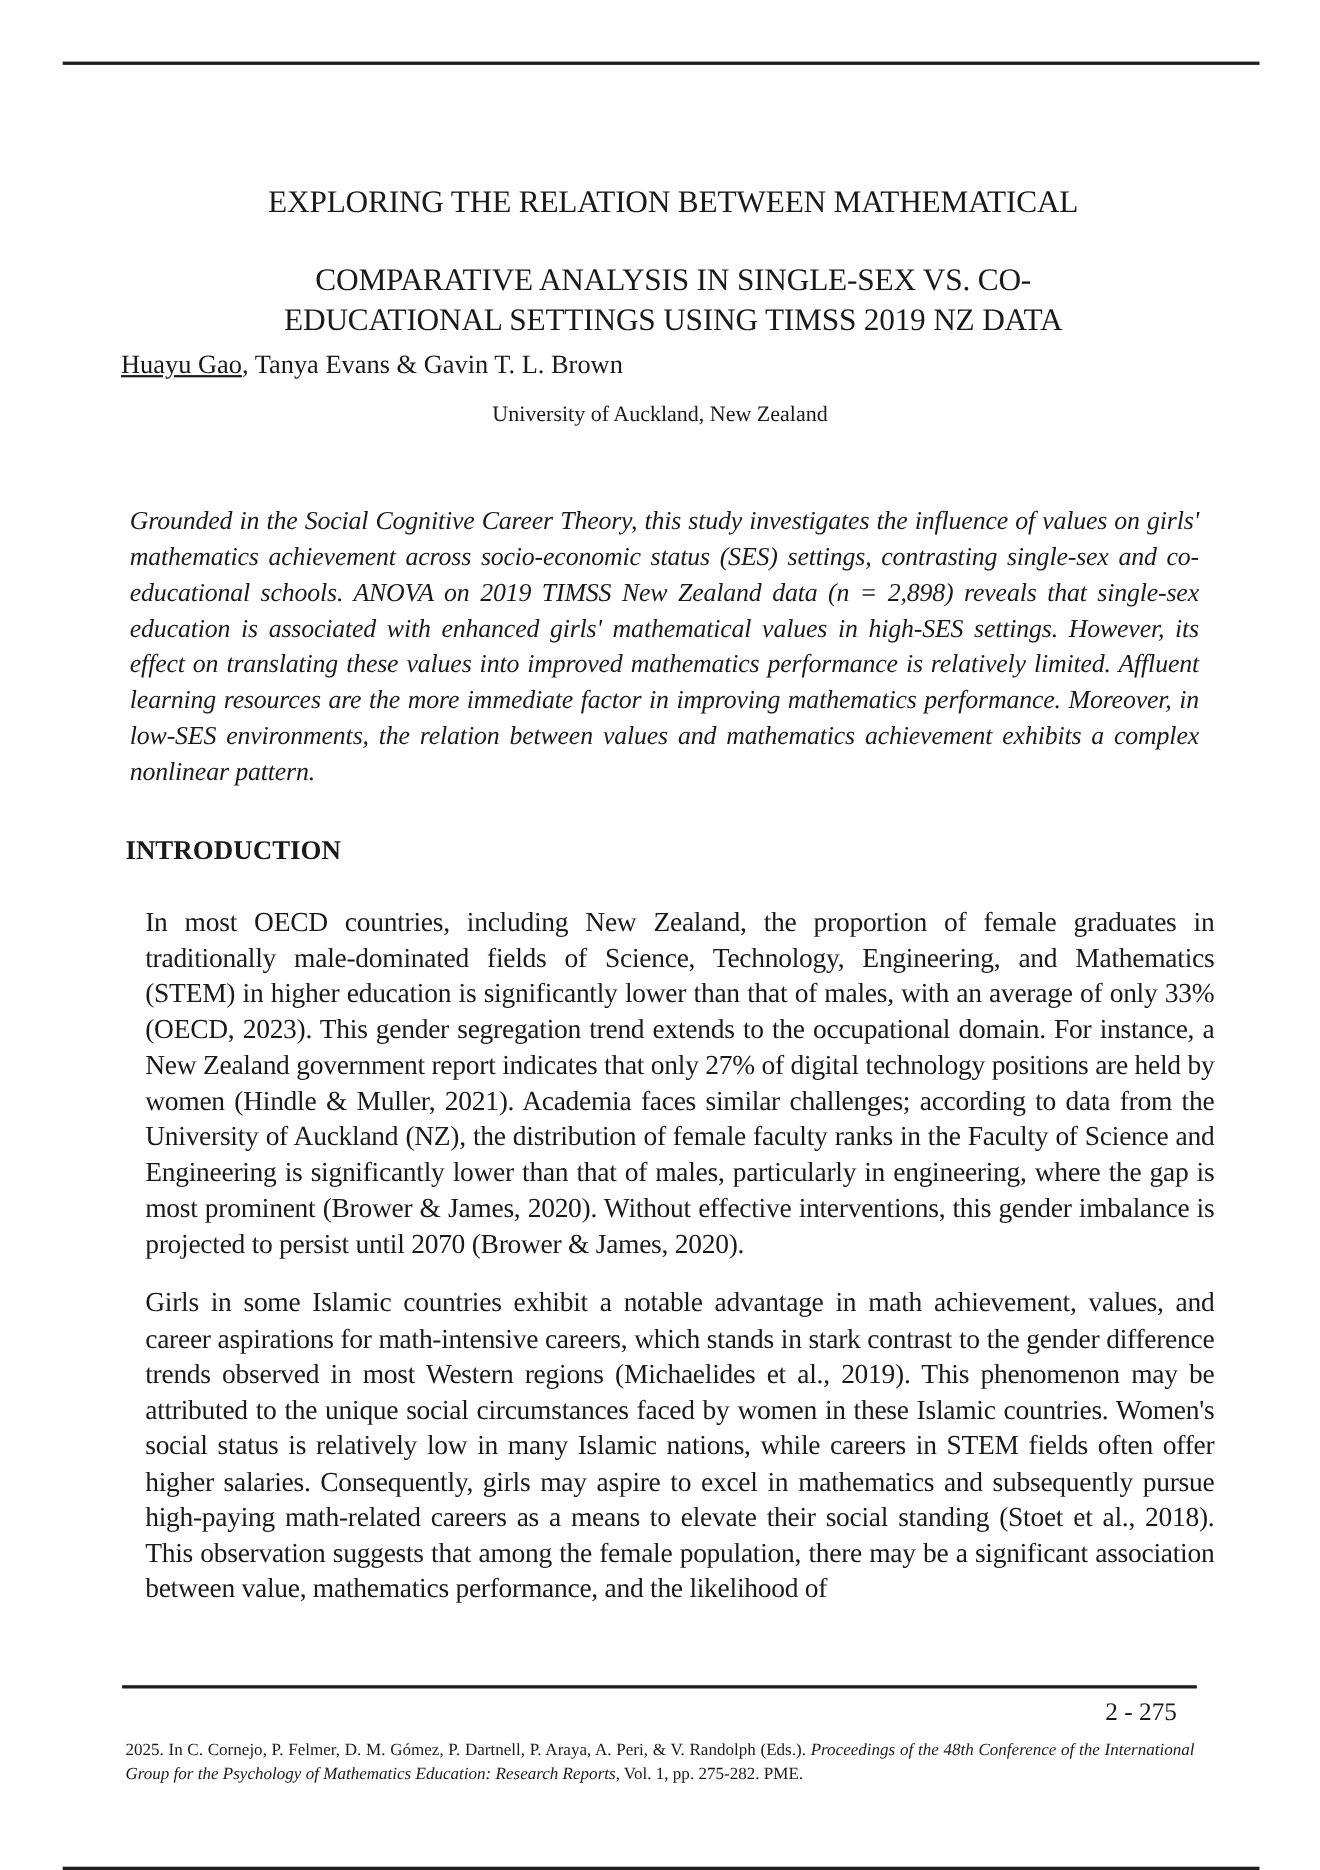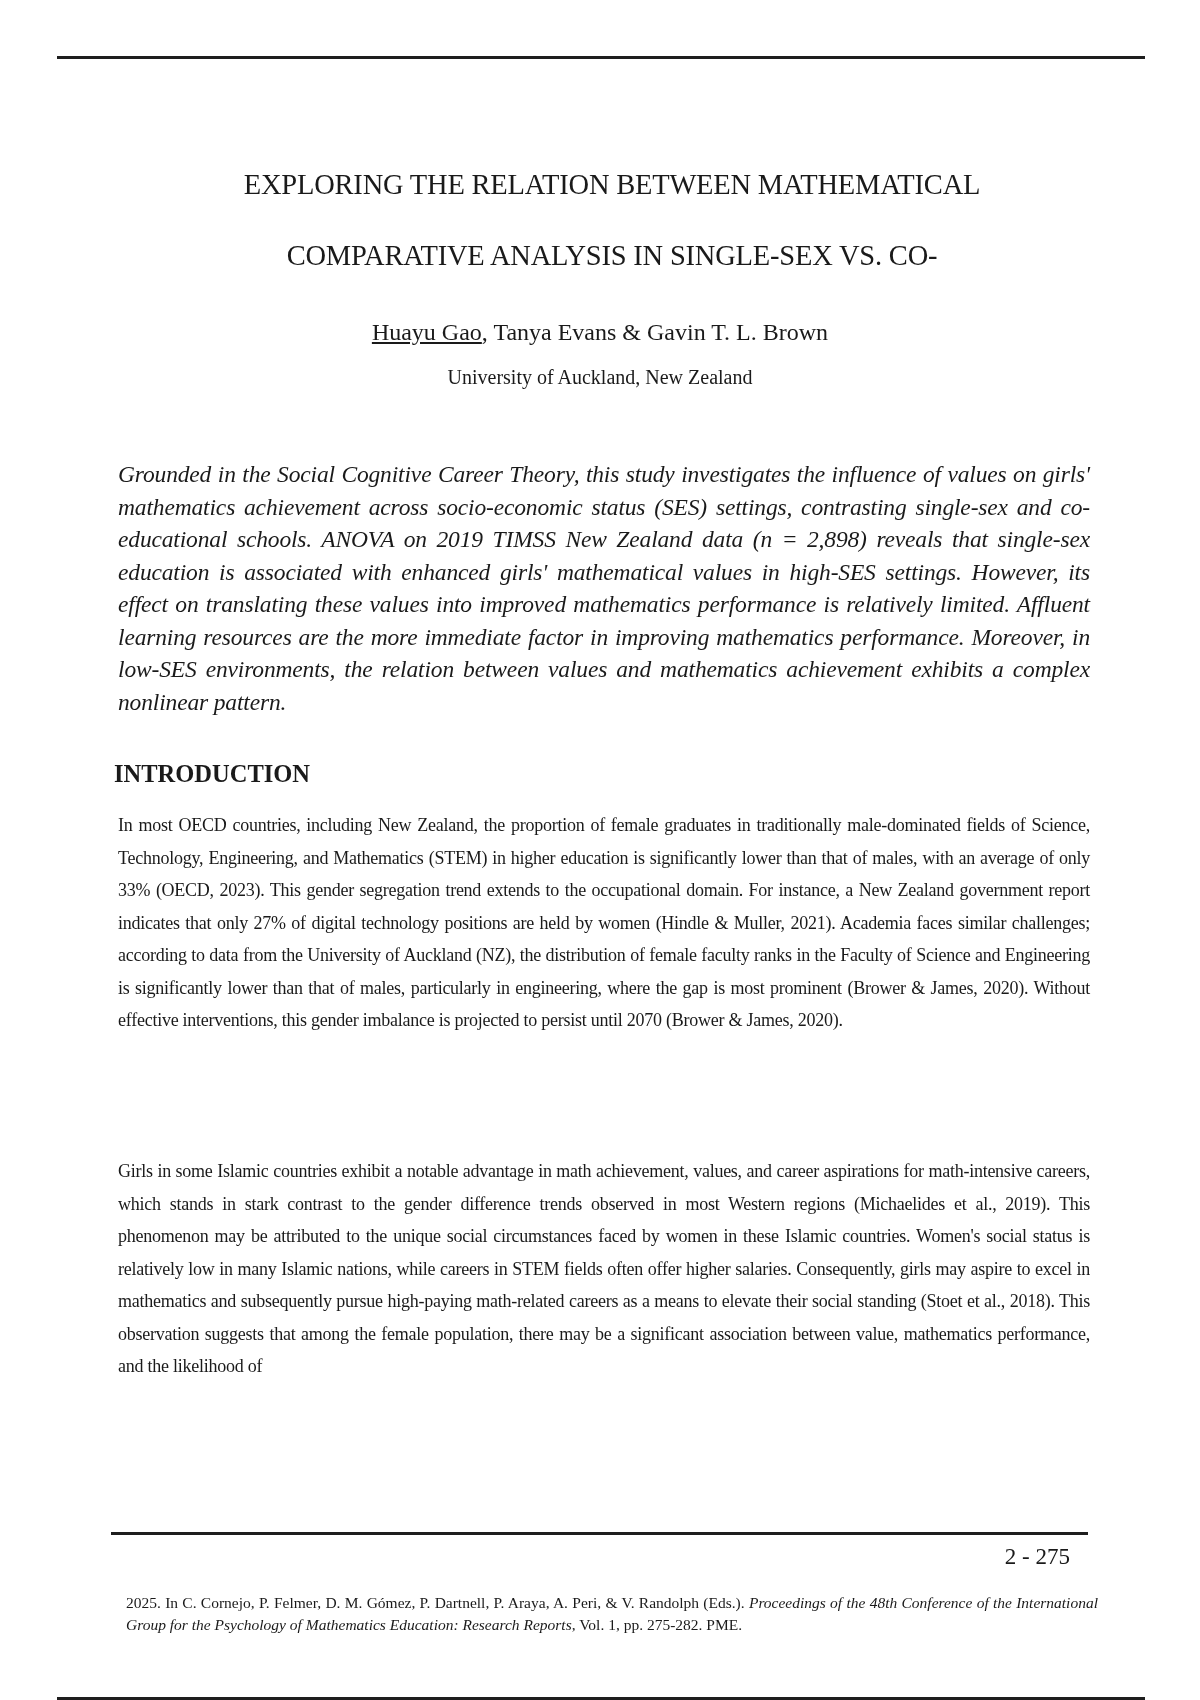--- a/index.html
+++ b/index.html
@@ -33,21 +33,20 @@
       font-weight: normal;
       font-size: 28.5px;
       line-height: 35.5px;
       letter-spacing: -0.2px;
     }
     .authors {
       position: absolute;
       left: 110px;
       width: 980px;
       top: 317px;
-      text-align: center;
       font-size: 24px;
       line-height: 30px;
     }
     .authors .presenter { text-decoration: underline; }
     .affiliation {
       position: absolute;
       left: 110px;
       width: 980px;
       top: 362px;
       text-align: center;
@@ -72,22 +71,22 @@
       top: 759px;
       margin: 0;
       font-weight: bold;
       font-size: 24.5px;
       line-height: 30px;
     }
     .para {
       position: absolute;
       left: 114px;
       width: 972px;
-      margin: 4px;
-      font-size: 18px;
+      margin: 18px;
+      font-size: 25px;
       line-height: 32.5px;
       text-align: justify;
       letter-spacing: -0.25px;
     }
     .para-1 { top: 805px; }
     .para-2 { top: 1151px; }
 
     .page-number {
       position: absolute;
       left: 980px;
@@ -95,36 +94,37 @@
       top: 1543px;
       text-align: right;
       font-size: 23px;
       line-height: 28px;
     }
     .footnote {
       position: absolute;
       left: 114px;
       width: 972px;
       top: 1580px;
-      margin: 12px;
+      margin: 0;
       font-size: 15.5px;
       line-height: 22px;
       text-align: justify;
     }
     .footnote .ital { font-style: italic; }
   </style>
 </head>
 <body>
 
 <div class="rule rule-top"></div>
 
 <h1 class="title">
   <span>EXPLORING THE RELATION BETWEEN MATHEMATICAL</span><br>
   <br>
   <span>COMPARATIVE ANALYSIS IN SINGLE-SEX VS. CO-</span><br>
+  <span>EDUCATIONAL SETTINGS USING TIMSS 2019 NZ DATA</span>
 </h1>
 
 <div class="authors"><span class="presenter">Huayu Gao</span><span>, Tanya Evans &amp; Gavin T. L. Brown</span></div>
 
 <div class="affiliation">University of Auckland, New Zealand</div>
 
 <p class="abstract">Grounded in the Social Cognitive Career Theory, this study investigates the influence of values on girls' mathematics achievement across socio-economic status (SES) settings, contrasting single-sex and co-educational schools. ANOVA on 2019 TIMSS New Zealand data (n = 2,898) reveals that single-sex education is associated with enhanced girls' mathematical values in high-SES settings. However, its effect on translating these values into improved mathematics performance is relatively limited. Affluent learning resources are the more immediate factor in improving mathematics performance. Moreover, in low-SES environments, the relation between values and mathematics achievement exhibits a complex nonlinear pattern.</p>
 
 <h2 class="heading">INTRODUCTION</h2>
 

